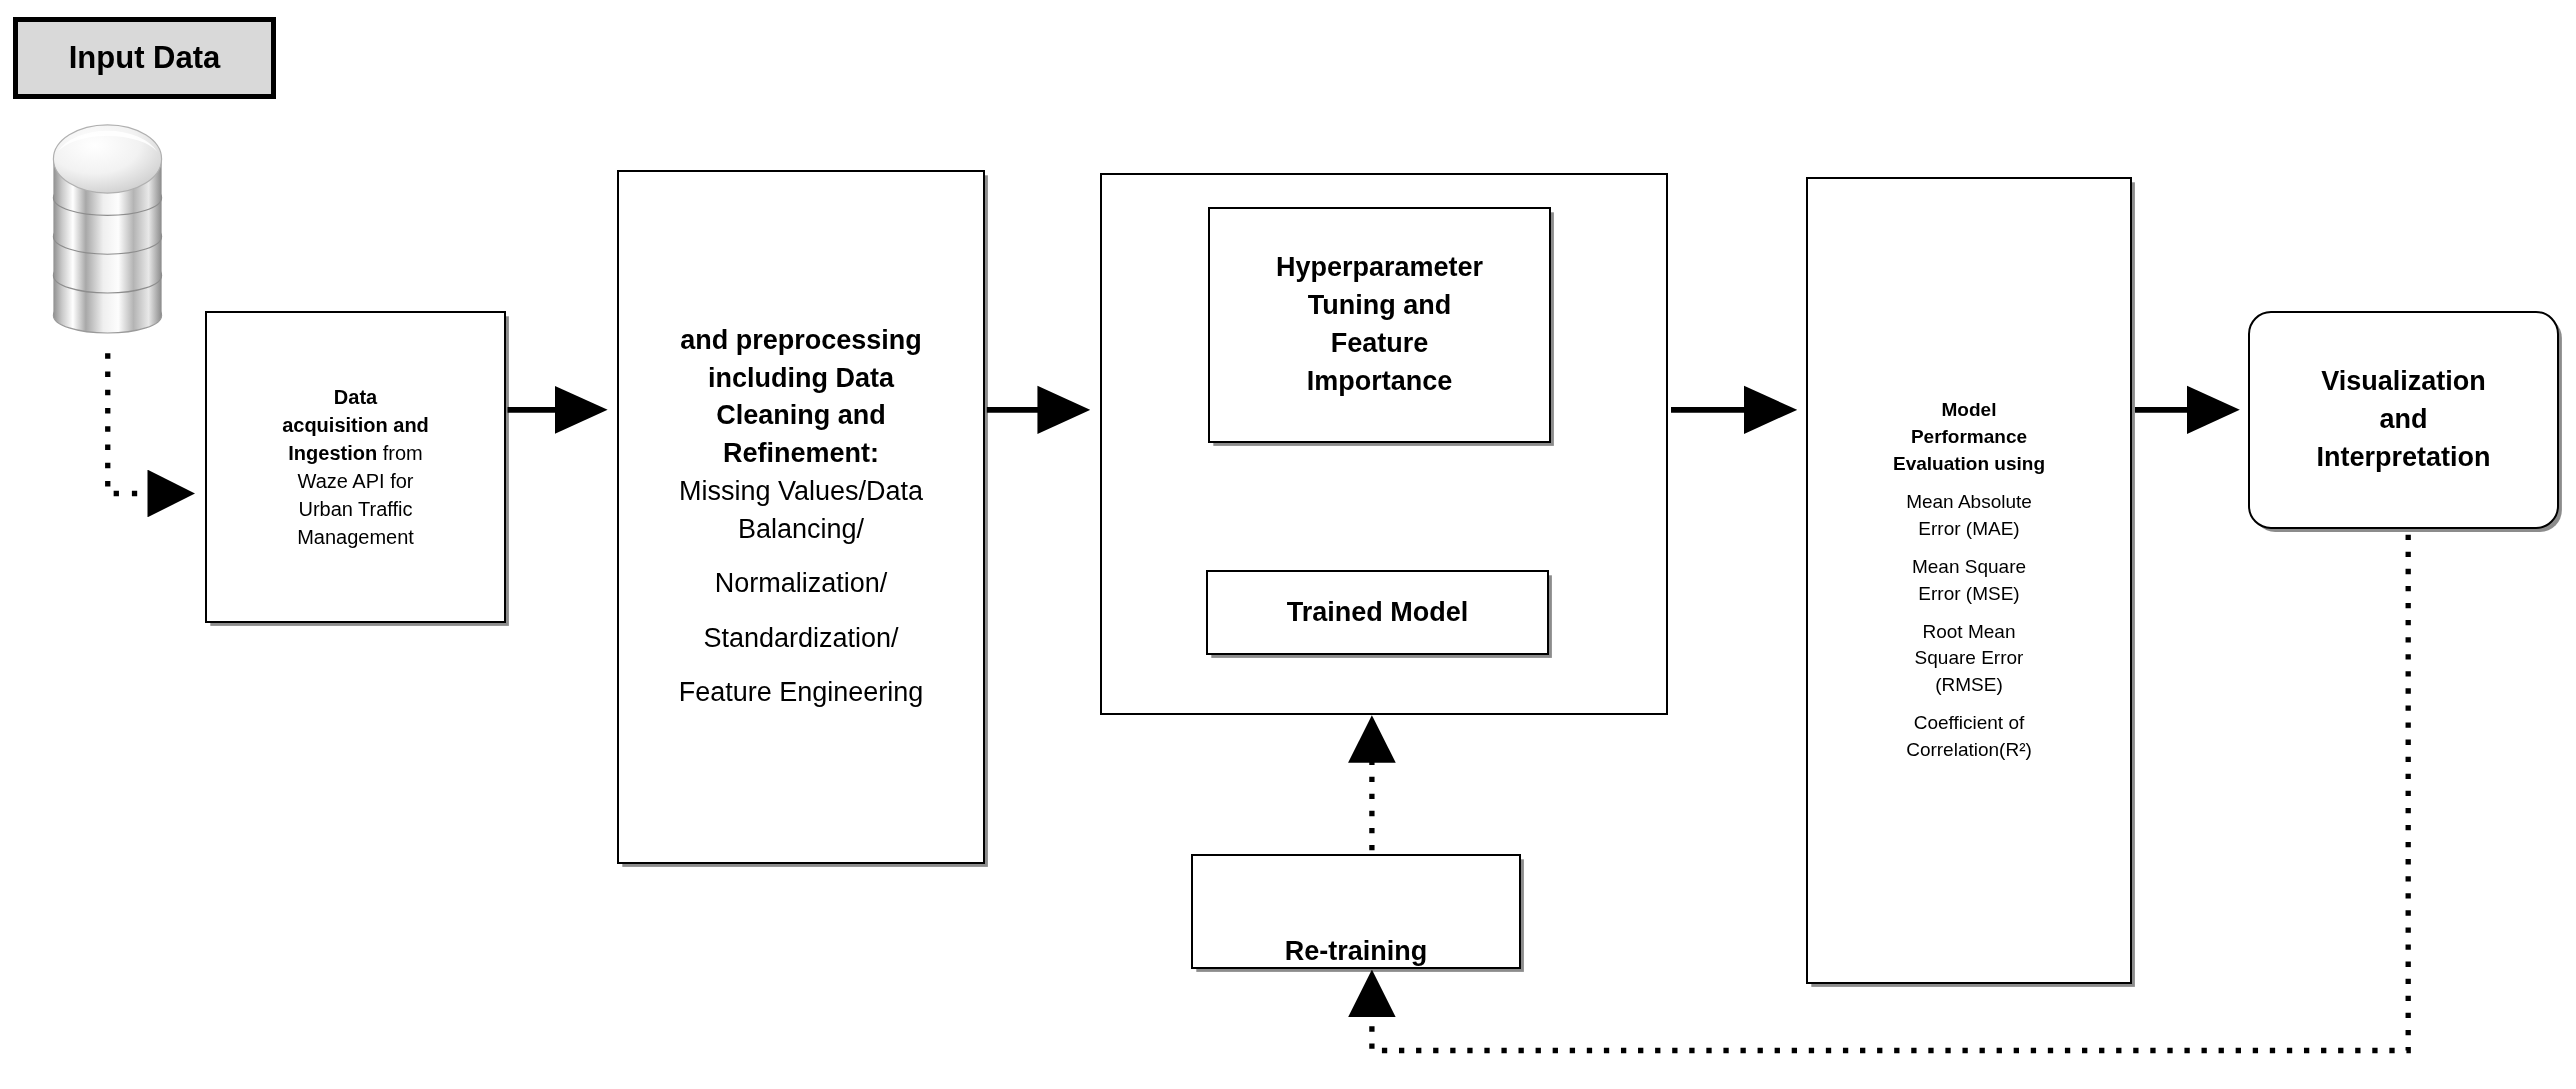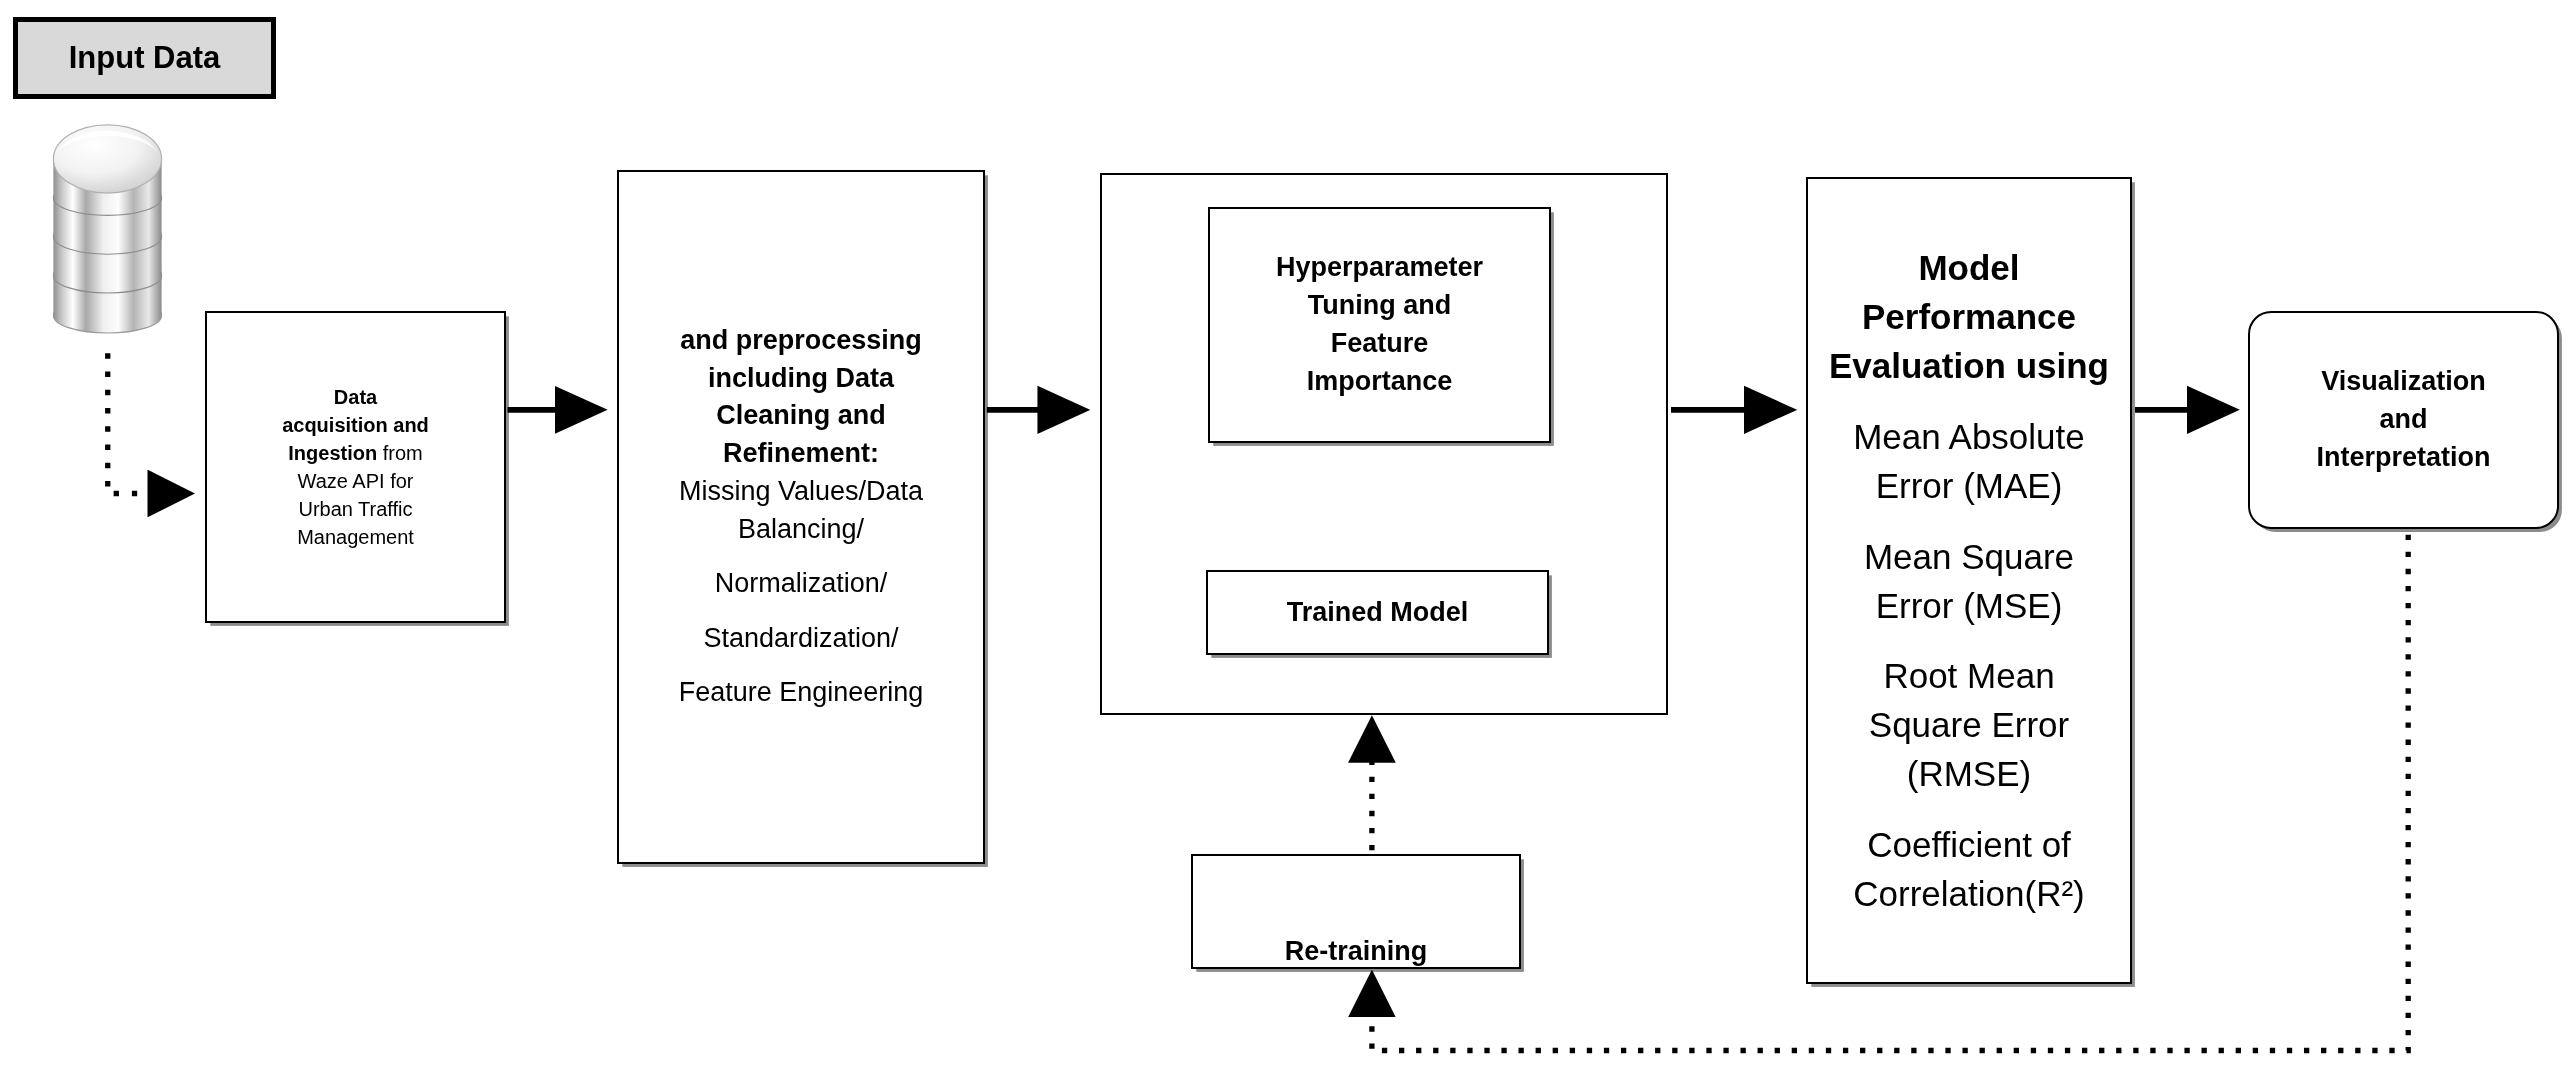--- a/index.html
+++ b/index.html
@@ -73,21 +73,21 @@
     font-weight: bold;
   }
   #trained-model-box {
     position: absolute;
     left: 1206px; top: 570px; width: 343px; height: 85px;
     font-size: 27px;
     font-weight: bold;
   }
   #eval-box {
     left: 1806px; top: 177px; width: 326px; height: 807px;
-    font-size: 35px;
+    font-size: 19px;
   }
   #viz-box {
     left: 2248px; top: 311px; width: 311px; height: 218px;
     font-size: 27px;
     font-weight: bold;
     border-radius: 23px;
   }
   #retraining-box {
     left: 1191px; top: 854px; width: 330px; height: 115px;
     font-size: 27px;

